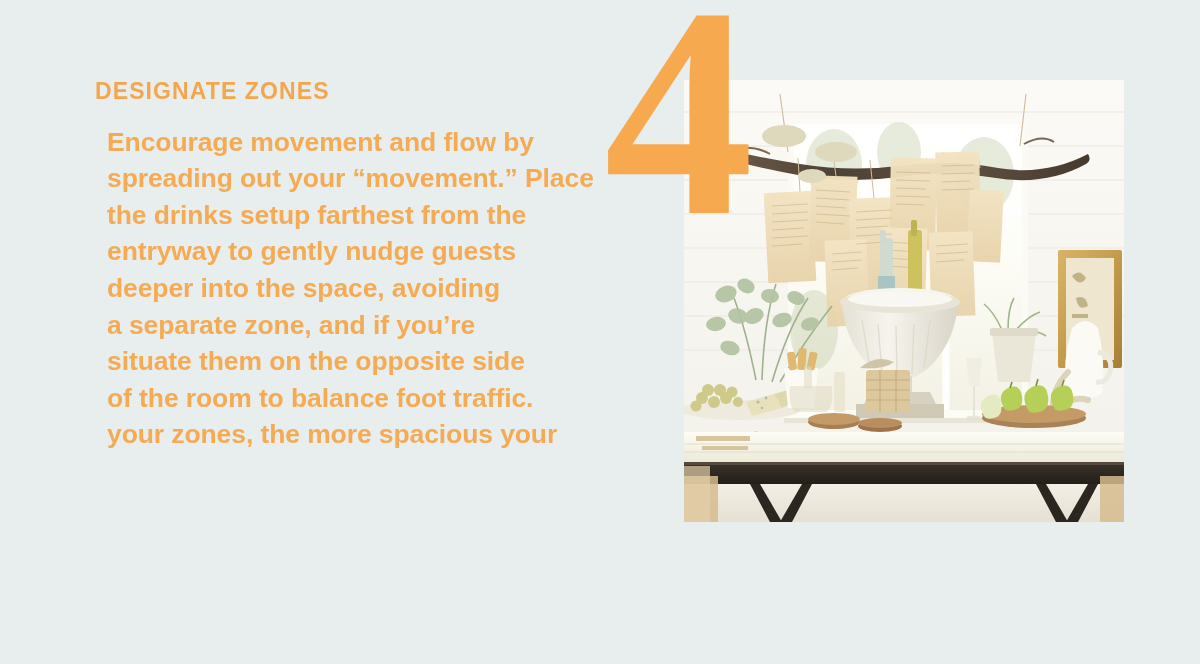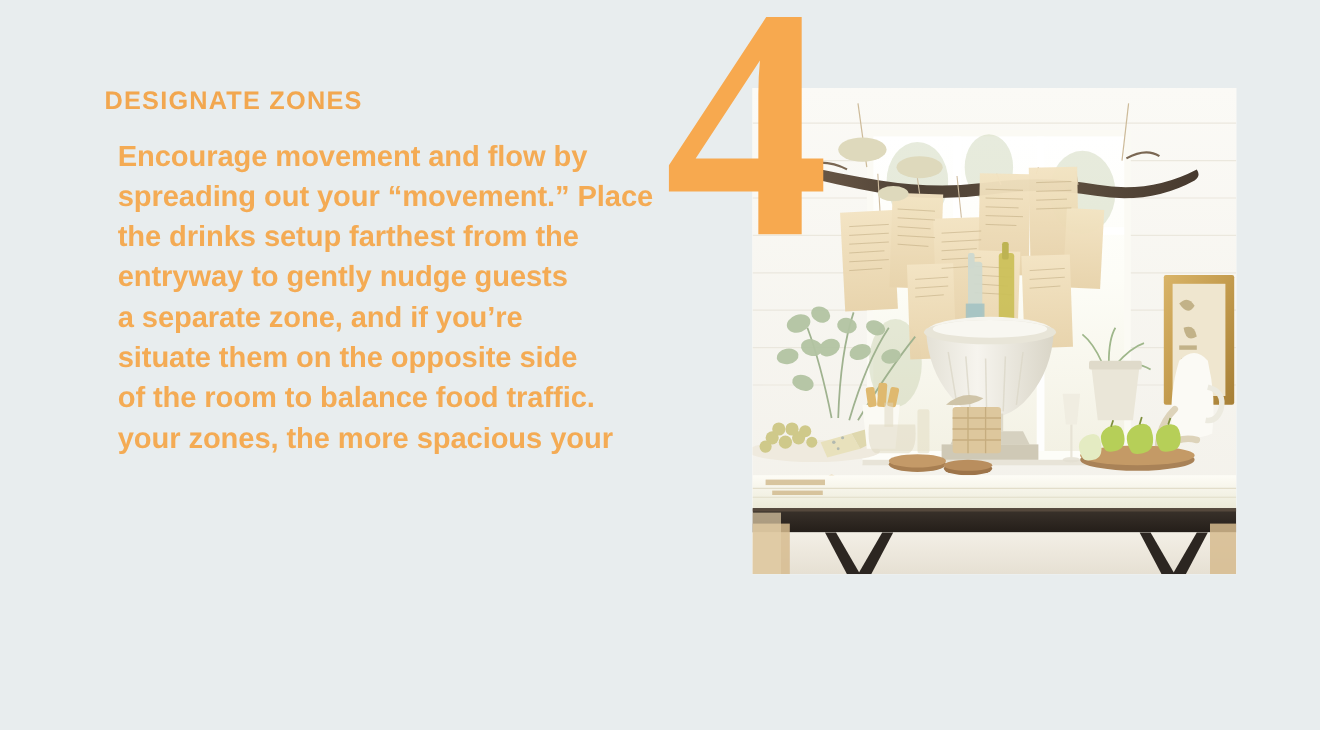--- a/index.html
+++ b/index.html
@@ -64,23 +64,24 @@
 
 <div id="stage">
 
   <div class="text-col">
     <h2 class="kicker">DESIGNATE ZONES</h2>
     <p class="body-copy">
       <span class="ln">Encourage movement and flow by</span>
       <span class="ln">spreading out your “movement.” Place</span>
       <span class="ln">the drinks setup farthest from the</span>
       <span class="ln">entryway to gently nudge guests</span>
+      <span class="ln">deeper into the space, avoiding</span>
       <span class="ln">a separate zone, and if you’re</span>
       <span class="ln">situate them on the opposite side</span>
-      <span class="ln">of the room to balance food traffic.</span>
+      <span class="ln">of the room to balance foot traffic.</span>
       <span class="ln">your zones, the more spacious your</span>
     </p>
   </div>
 
   <div class="numeral">4</div>
 
   <div class="photo">
     <svg viewBox="0 0 440 442" xmlns="http://www.w3.org/2000/svg" aria-hidden="true">
       <defs>
         <linearGradient id="winGlow" x1="0" y1="0" x2="0" y2="1">

